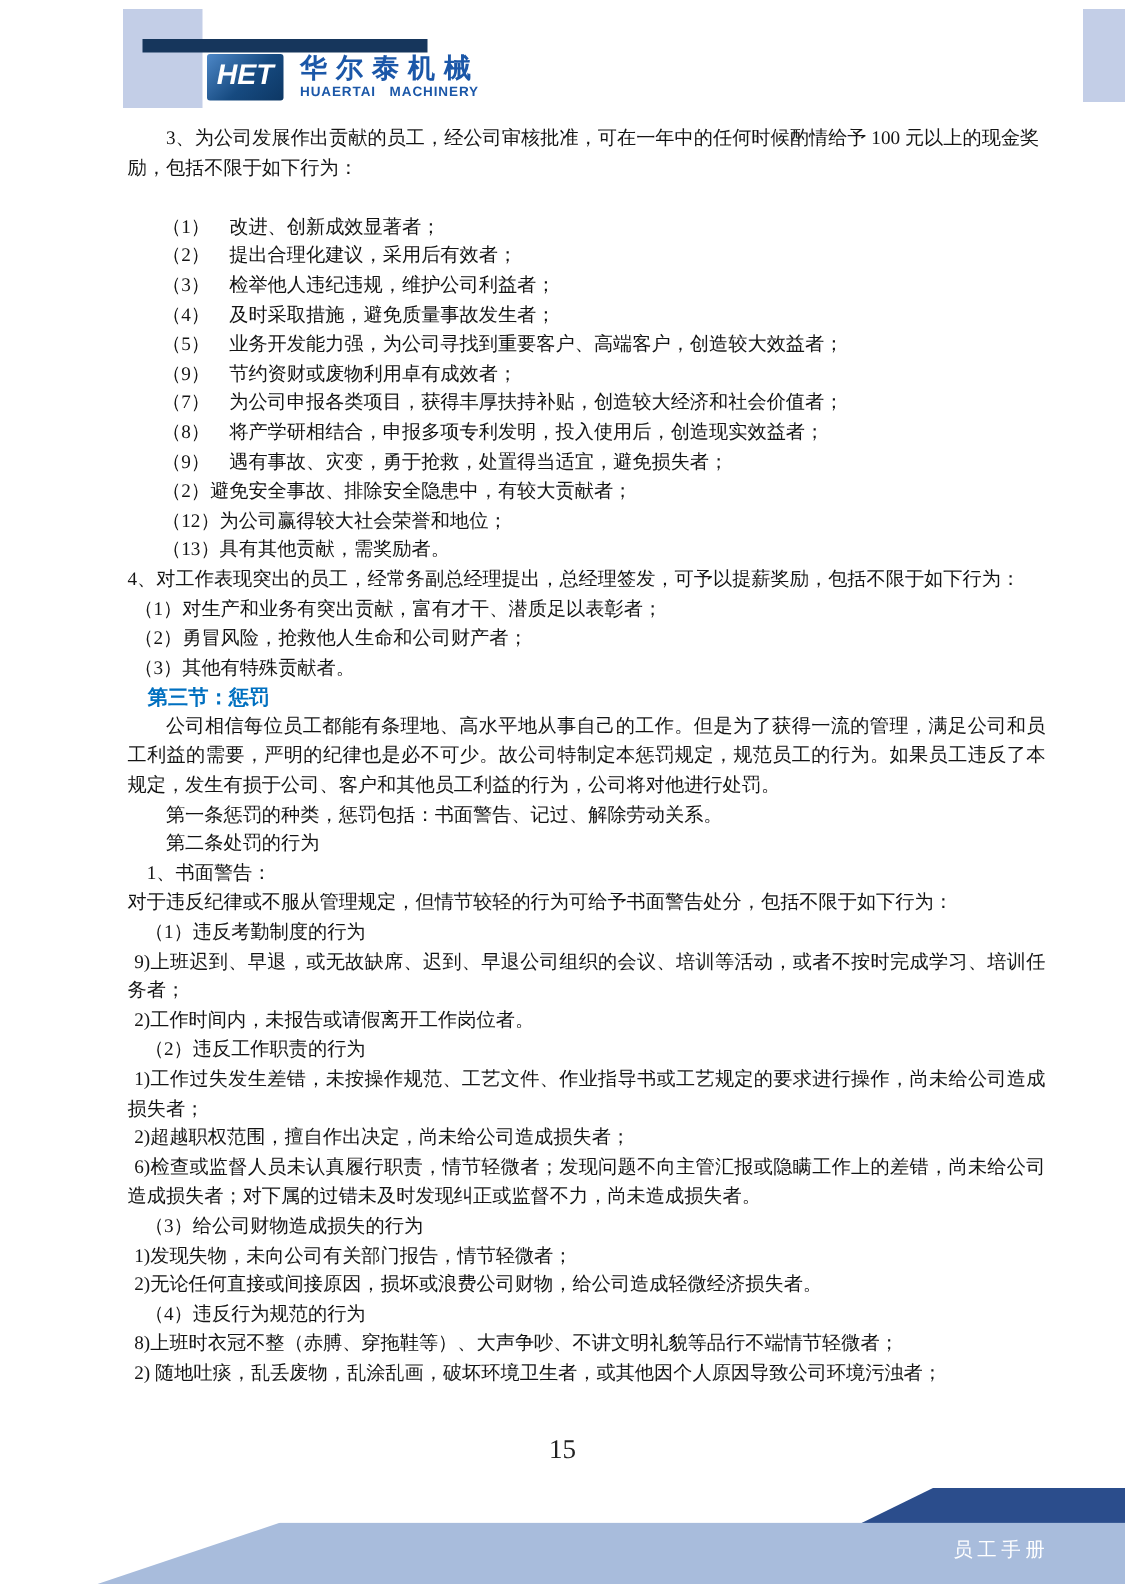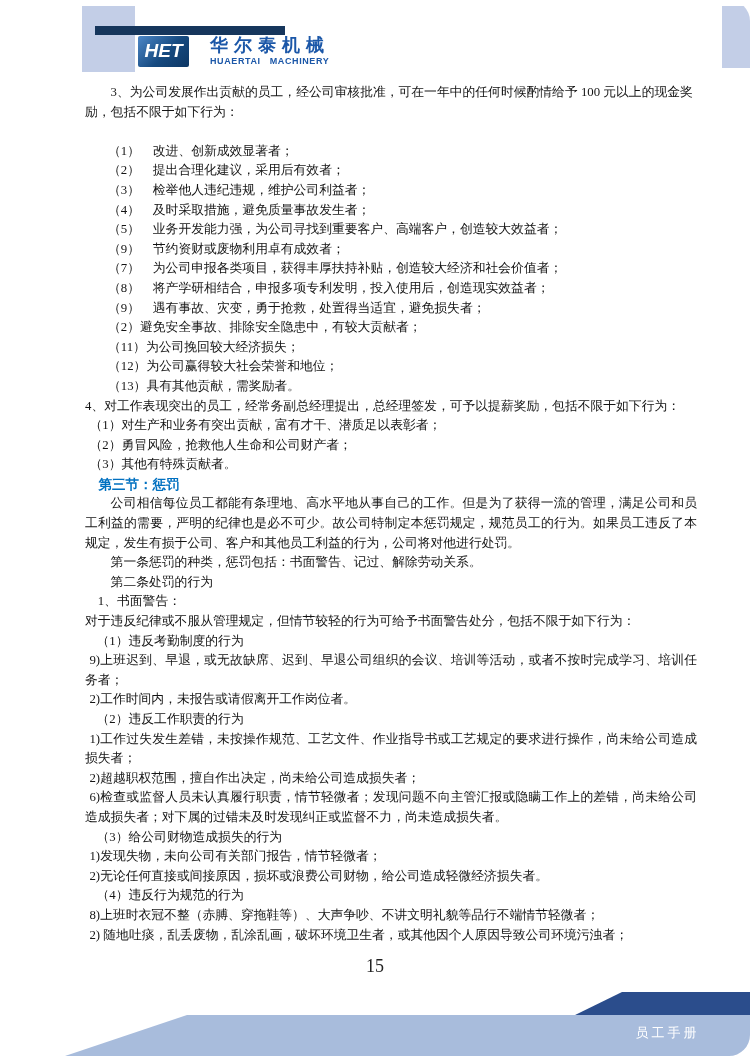--- a/index.html
+++ b/index.html
@@ -1,33 +1,33 @@
 <!DOCTYPE html>
 <html><head>
 <meta charset="utf-8">
 <style>
   html,body{margin:0;padding:0;background:#ffffff;}
   .page{
     position:relative;width:750px;height:1056px;background:#ffffff;
-    overflow:hidden;font-family:"Liberation Serif","DejaVu Serif",serif;border-radius:21px;
+    overflow:hidden;font-family:"Liberation Serif","DejaVu Serif",serif;
   }
   
   .corner{position:absolute;background:#c3cee7;}
   .corner-left{left:82px;top:6px;width:53px;height:66px;}
   .corner-right{left:722px;top:6px;width:28px;height:62px;}
   .header-bar{position:absolute;left:95px;top:26px;width:190px;height:9px;background:#16365c;}
   .logo{position:absolute;left:138px;top:35px;display:flex;align-items:center;}
   .logo-box{
     width:51px;height:31px;background:linear-gradient(135deg,#4d87c7 0%,#1e5globalb 40%,#0d3764 100%);
     background:linear-gradient(135deg,#4d87c7 0%,#164a80 55%,#0d3764 100%);
     color:#ffffff;display:flex;align-items:center;justify-content:center;
     font-family:"Liberation Sans",sans-serif;font-weight:bold;font-style:italic;
     font-size:19px;letter-spacing:0px;border-radius:2px;
   }
-  .logo-names{margin-left:21px;font-family:"Liberation Sans",sans-serif;color:#1b57a8;}
+  .logo-names{margin-left:11px;font-family:"Liberation Sans",sans-serif;color:#1b57a8;}
   .logo-cn{font-size:18px;font-weight:bold;letter-spacing:6px;line-height:20px;white-space:nowrap;}
   .logo-en{font-size:9px;font-weight:bold;letter-spacing:0.6px;word-spacing:6px;line-height:11px;margin-top:1px;white-space:nowrap;}
   
   .content{
     position:absolute;left:85px;top:83px;width:612px;
     font-size:12.8px;line-height:19.6px;color:#141414;
   }
   .content p{margin:0;padding:0;}
   .content .i2{text-indent:2em;}
   .content .i1{text-indent:1em;}
@@ -78,21 +78,20 @@
       <p class="hang">（1）　改进、创新成效显著者；</p>
       <p class="hang">（2）　提出合理化建议，采用后有效者；</p>
       <p class="hang">（3）　检举他人违纪违规，维护公司利益者；</p>
       <p class="hang">（4）　及时采取措施，避免质量事故发生者；</p>
       <p class="hang">（5）　业务开发能力强，为公司寻找到重要客户、高端客户，创造较大效益者；</p>
       <p class="hang">（9）　节约资财或废物利用卓有成效者；</p>
       <p class="hang">（7）　为公司申报各类项目，获得丰厚扶持补贴，创造较大经济和社会价值者；</p>
       <p class="hang">（8）　将产学研相结合，申报多项专利发明，投入使用后，创造现实效益者；</p>
       <p class="hang">（9）　遇有事故、灾变，勇于抢救，处置得当适宜，避免损失者；</p>
       <p class="hang">（2）避免安全事故、排除安全隐患中，有较大贡献者；</p>
-      <p class="hang">（11）为公司挽回较大经济损失；</p>
       <p class="hang">（12）为公司赢得较大社会荣誉和地位；</p>
       <p class="hang">（13）具有其他贡献，需奖励者。</p>
       <p class="p">4、对工作表现突出的员工，经常务副总经理提出，总经理签发，可予以提薪奖励，包括不限于如下行为：</p>
       <p class="i03">（1）对生产和业务有突出贡献，富有才干、潜质足以表彰者；</p>
       <p class="i03">（2）勇冒风险，抢救他人生命和公司财产者；</p>
       <p class="i03">（3）其他有特殊贡献者。</p>
       <p class="heading">第三节：惩罚</p>
       <p class="i2 just">公司相信每位员工都能有条理地、高水平地从事自己的工作。但是为了获得一流的管理，满足公司和员工利益的需要，严明的纪律也是必不可少。故公司特制定本惩罚规定，规范员工的行为。如果员工违反了本规定，发生有损于公司、客户和其他员工利益的行为，公司将对他进行处罚。</p>
       <p class="i2">第一条惩罚的种类，惩罚包括：书面警告、记过、解除劳动关系。</p>
       <p class="i2">第二条处罚的行为</p>

